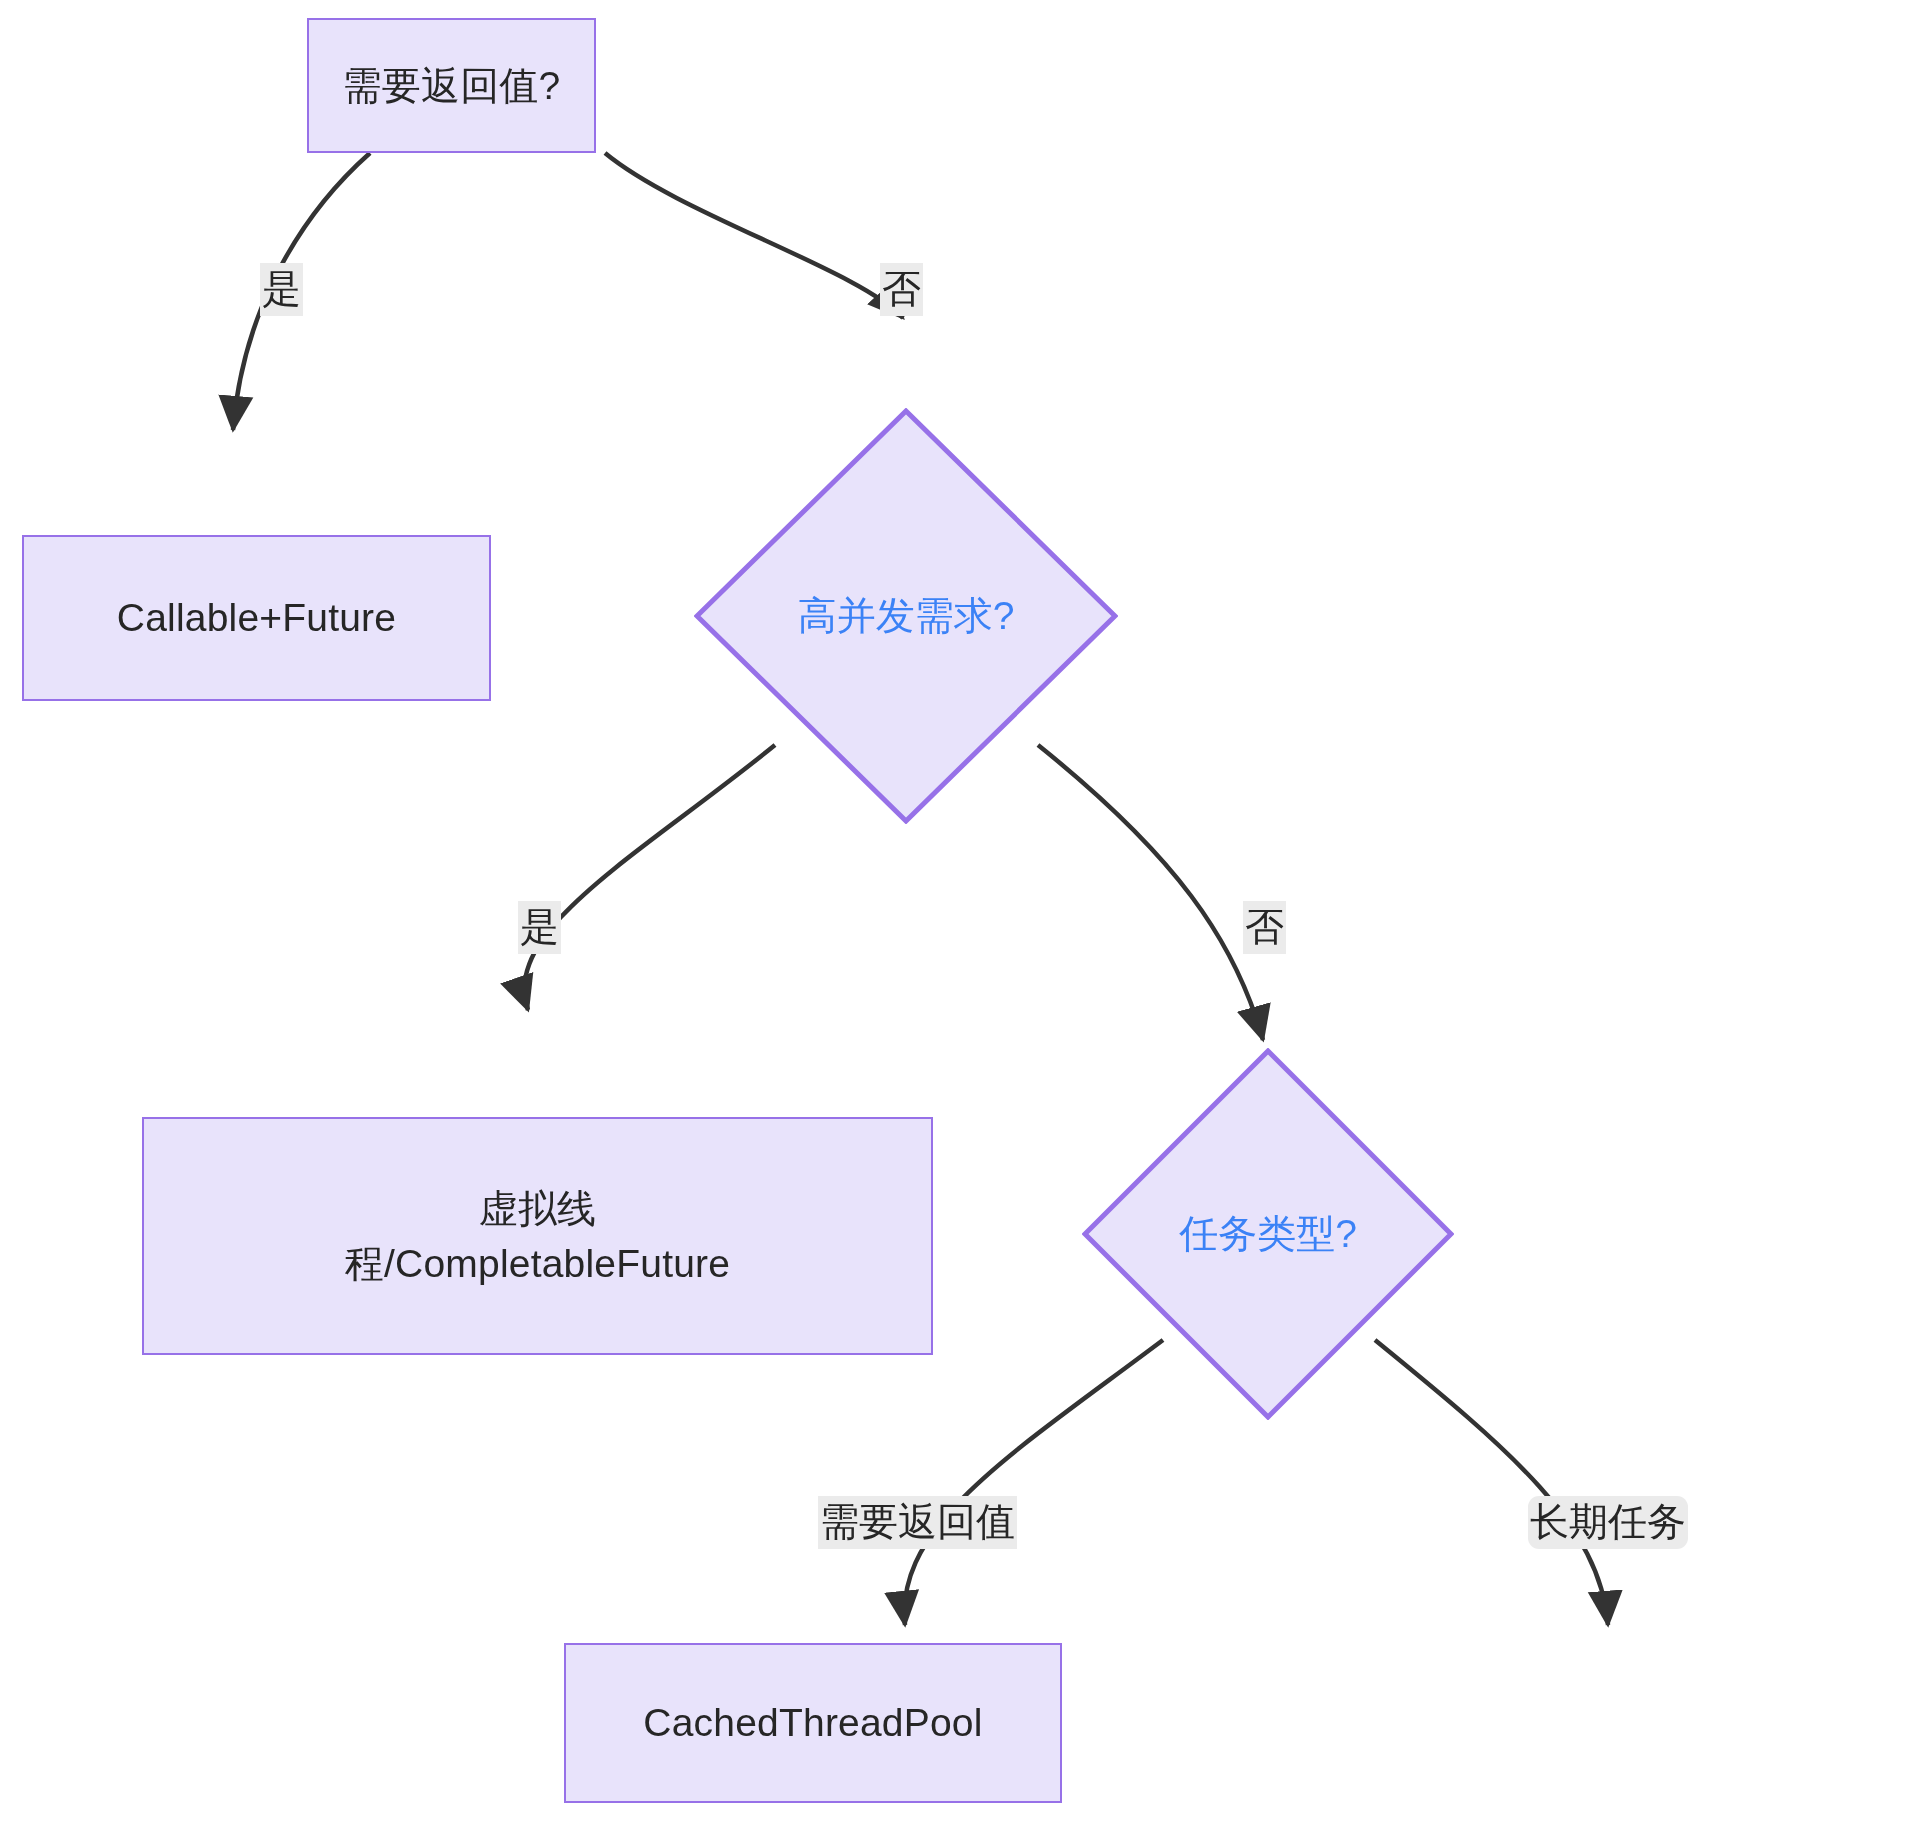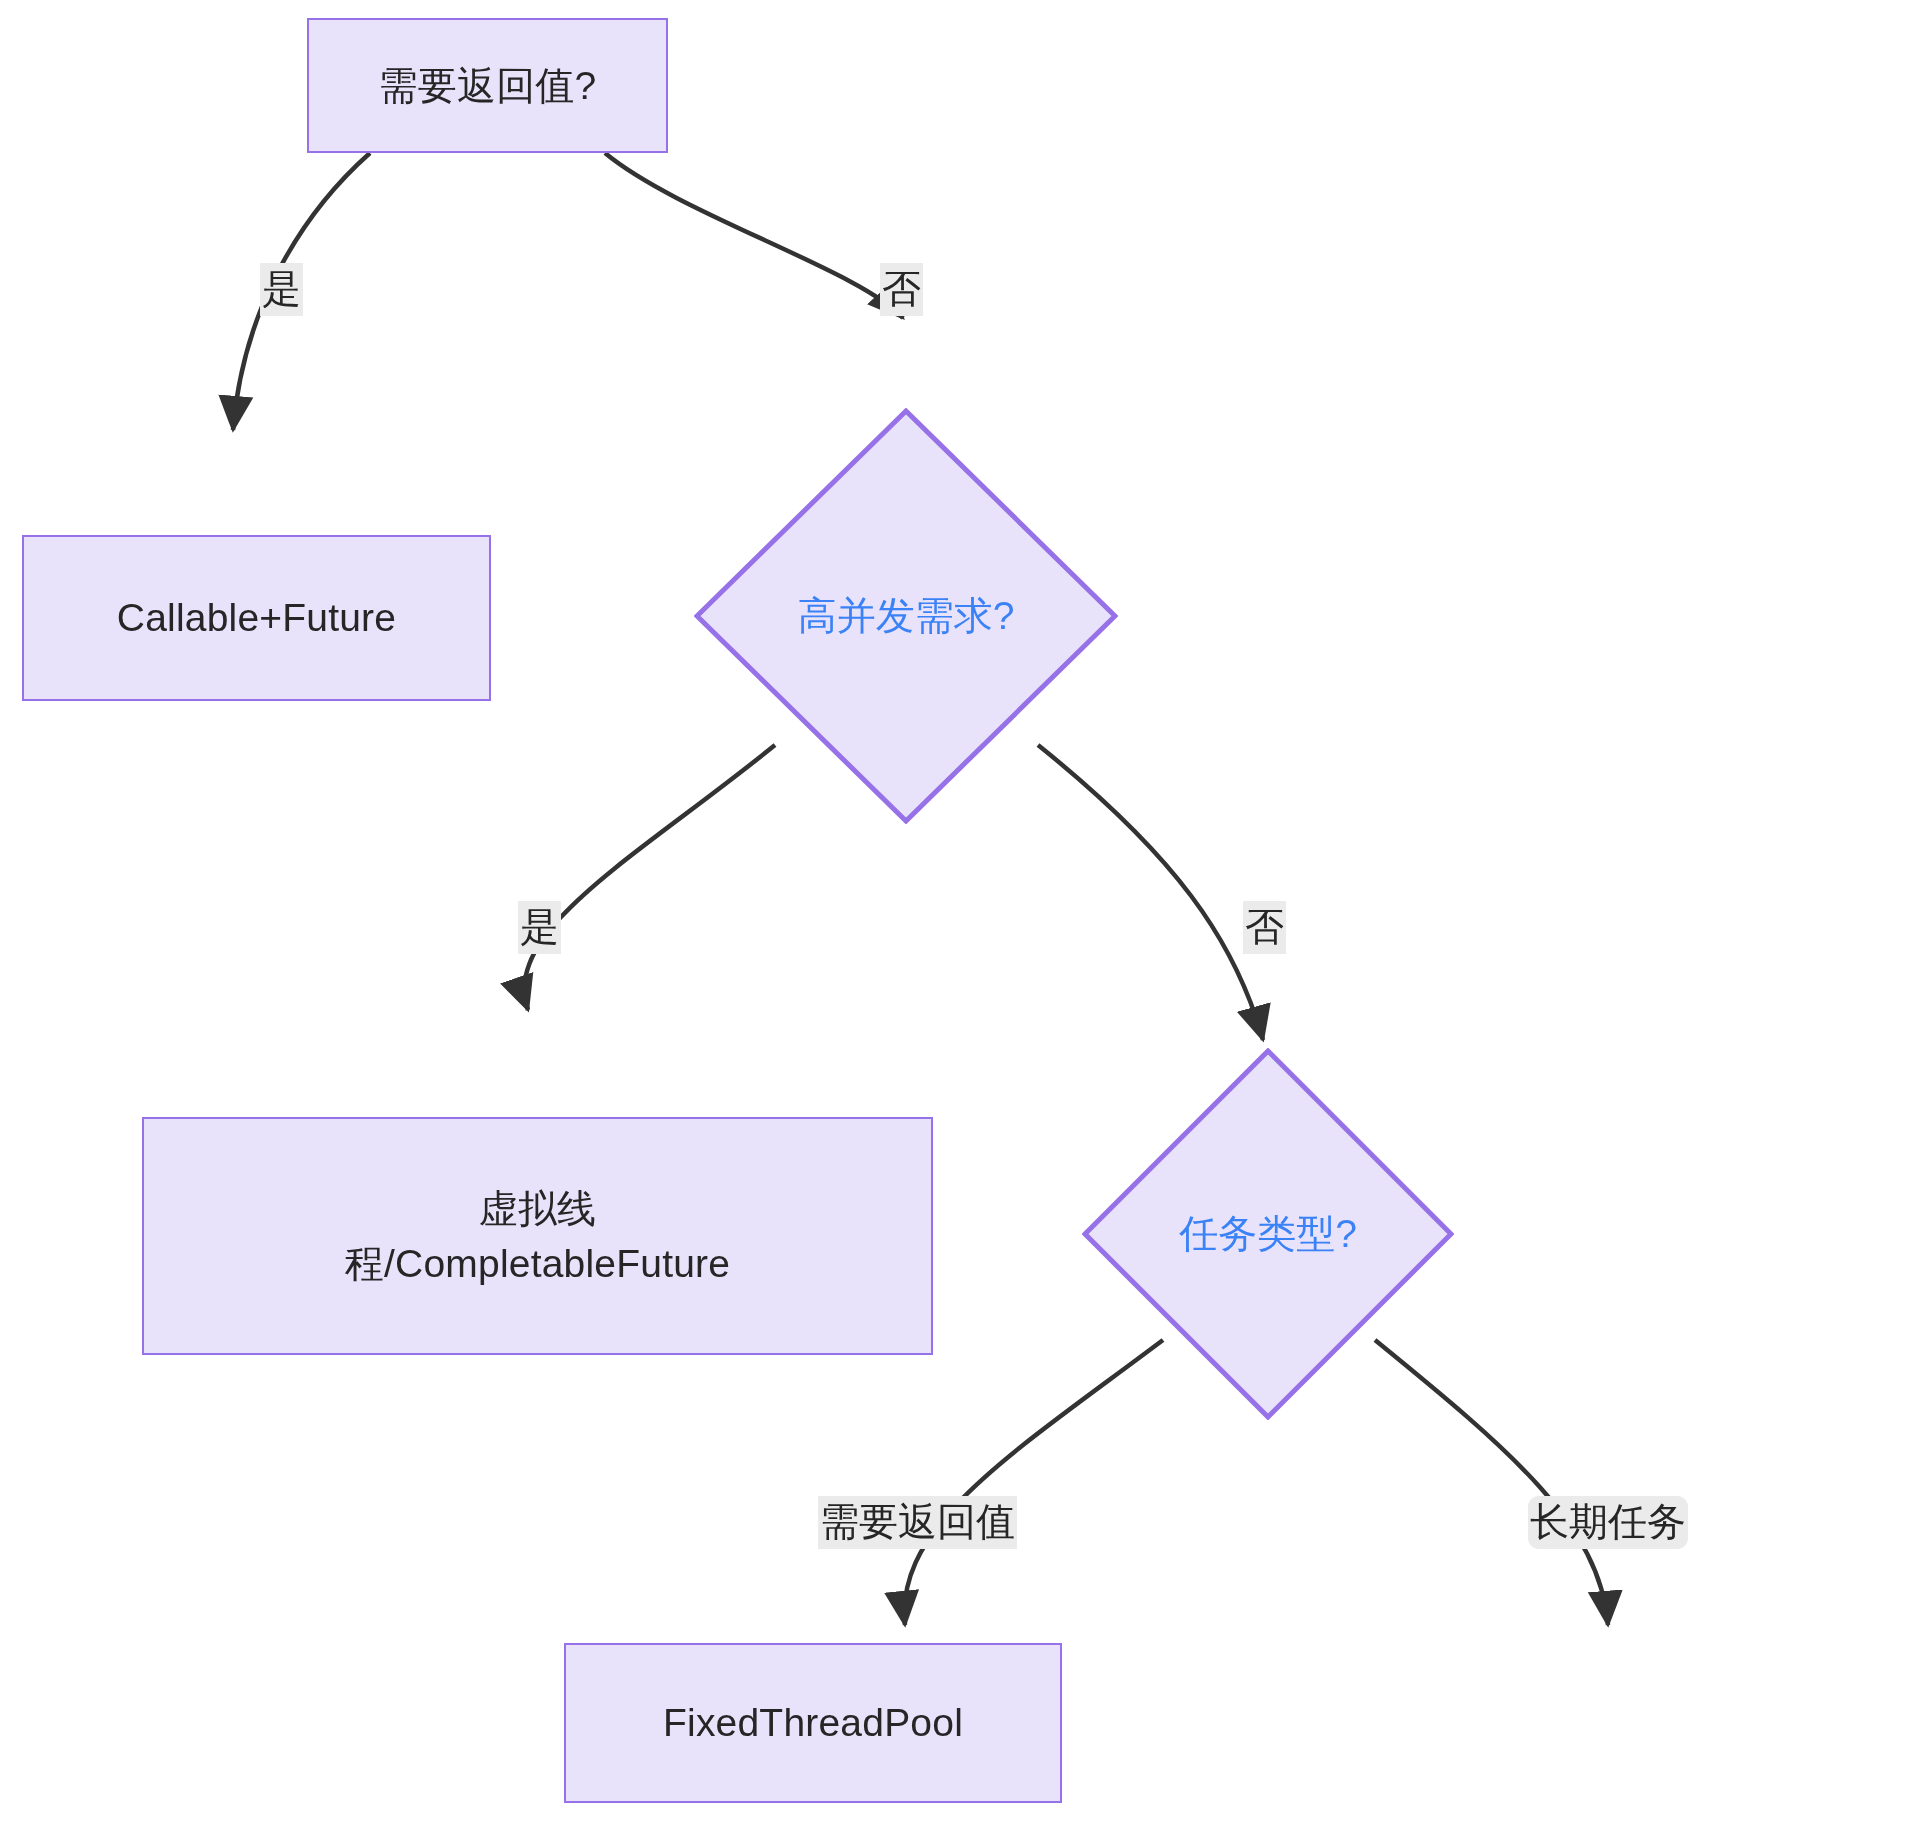--- a/index.html
+++ b/index.html
@@ -93,21 +93,21 @@
 
     <path d="M 775,745 C 640,855 500,930 528,1010" fill="none" stroke="#333333" stroke-width="4.5" marker-end="url(#arrowhead)"></path>
 
     <path d="M 1038,745 C 1175,855 1235,940 1263,1040" fill="none" stroke="#333333" stroke-width="4.5" marker-end="url(#arrowhead)"></path>
 
     <path d="M 1163,1340 C 1010,1455 895,1525 905,1625" fill="none" stroke="#333333" stroke-width="4.5" marker-end="url(#arrowhead)"></path>
 
     <path d="M 1375,1340 C 1510,1450 1600,1525 1608,1625" fill="none" stroke="#333333" stroke-width="4.5" marker-end="url(#arrowhead)"></path>
   </svg>
 
-  <div class="node node-rect" style="left:307px; top:18px; width:361px; height:135px;">
+  <div class="node node-rect" style="left:307px; top:18px; width:289px; height:135px;">
     <span class="node-label">需要返回值?</span>
   </div>
 
   <div class="node node-rect" style="left:22px; top:535px; width:469px; height:166px;">
     <span class="node-label">Callable+Future</span>
   </div>
 
   <div class="node node-diamond" style="left:694px; top:408px; width:424px; height:416px;">
     <svg class="diamond-shape" viewBox="0 0 424 416" preserveAspectRatio="none">
       <polygon points="212,3 421,208 212,413 3,208" fill="#e8e3fb" stroke="#9771e8" stroke-width="5"></polygon>
@@ -121,21 +121,21 @@
   </div>
 
   <div class="node node-diamond" style="left:1082px; top:1048px; width:372px; height:372px;align-items:center;">
     <svg class="diamond-shape" viewBox="0 0 372 372" preserveAspectRatio="none">
       <polygon points="186,3 369,186 186,369 3,186" fill="#e8e3fb" stroke="#9771e8" stroke-width="5"></polygon>
     </svg>
     <span class="diamond-text">任务类型?</span>
   </div>
 
   <div class="node node-rect" style="left:564px; top:1643px; width:498px; height:160px;">
-    <span class="node-label">FixedThreadPool</span>
+    <span class="node-label">CachedThreadPool</span>
   </div>
 
 
   <div class="edge-label" style="left:260px; top:263px;">是</div>
 
   <div class="edge-label" style="left:880px; top:263px;">否</div>
 
   <div class="edge-label" style="left:518px; top:901px;">是</div>
 
   <div class="edge-label" style="left:1243px; top:901px;">否</div>

